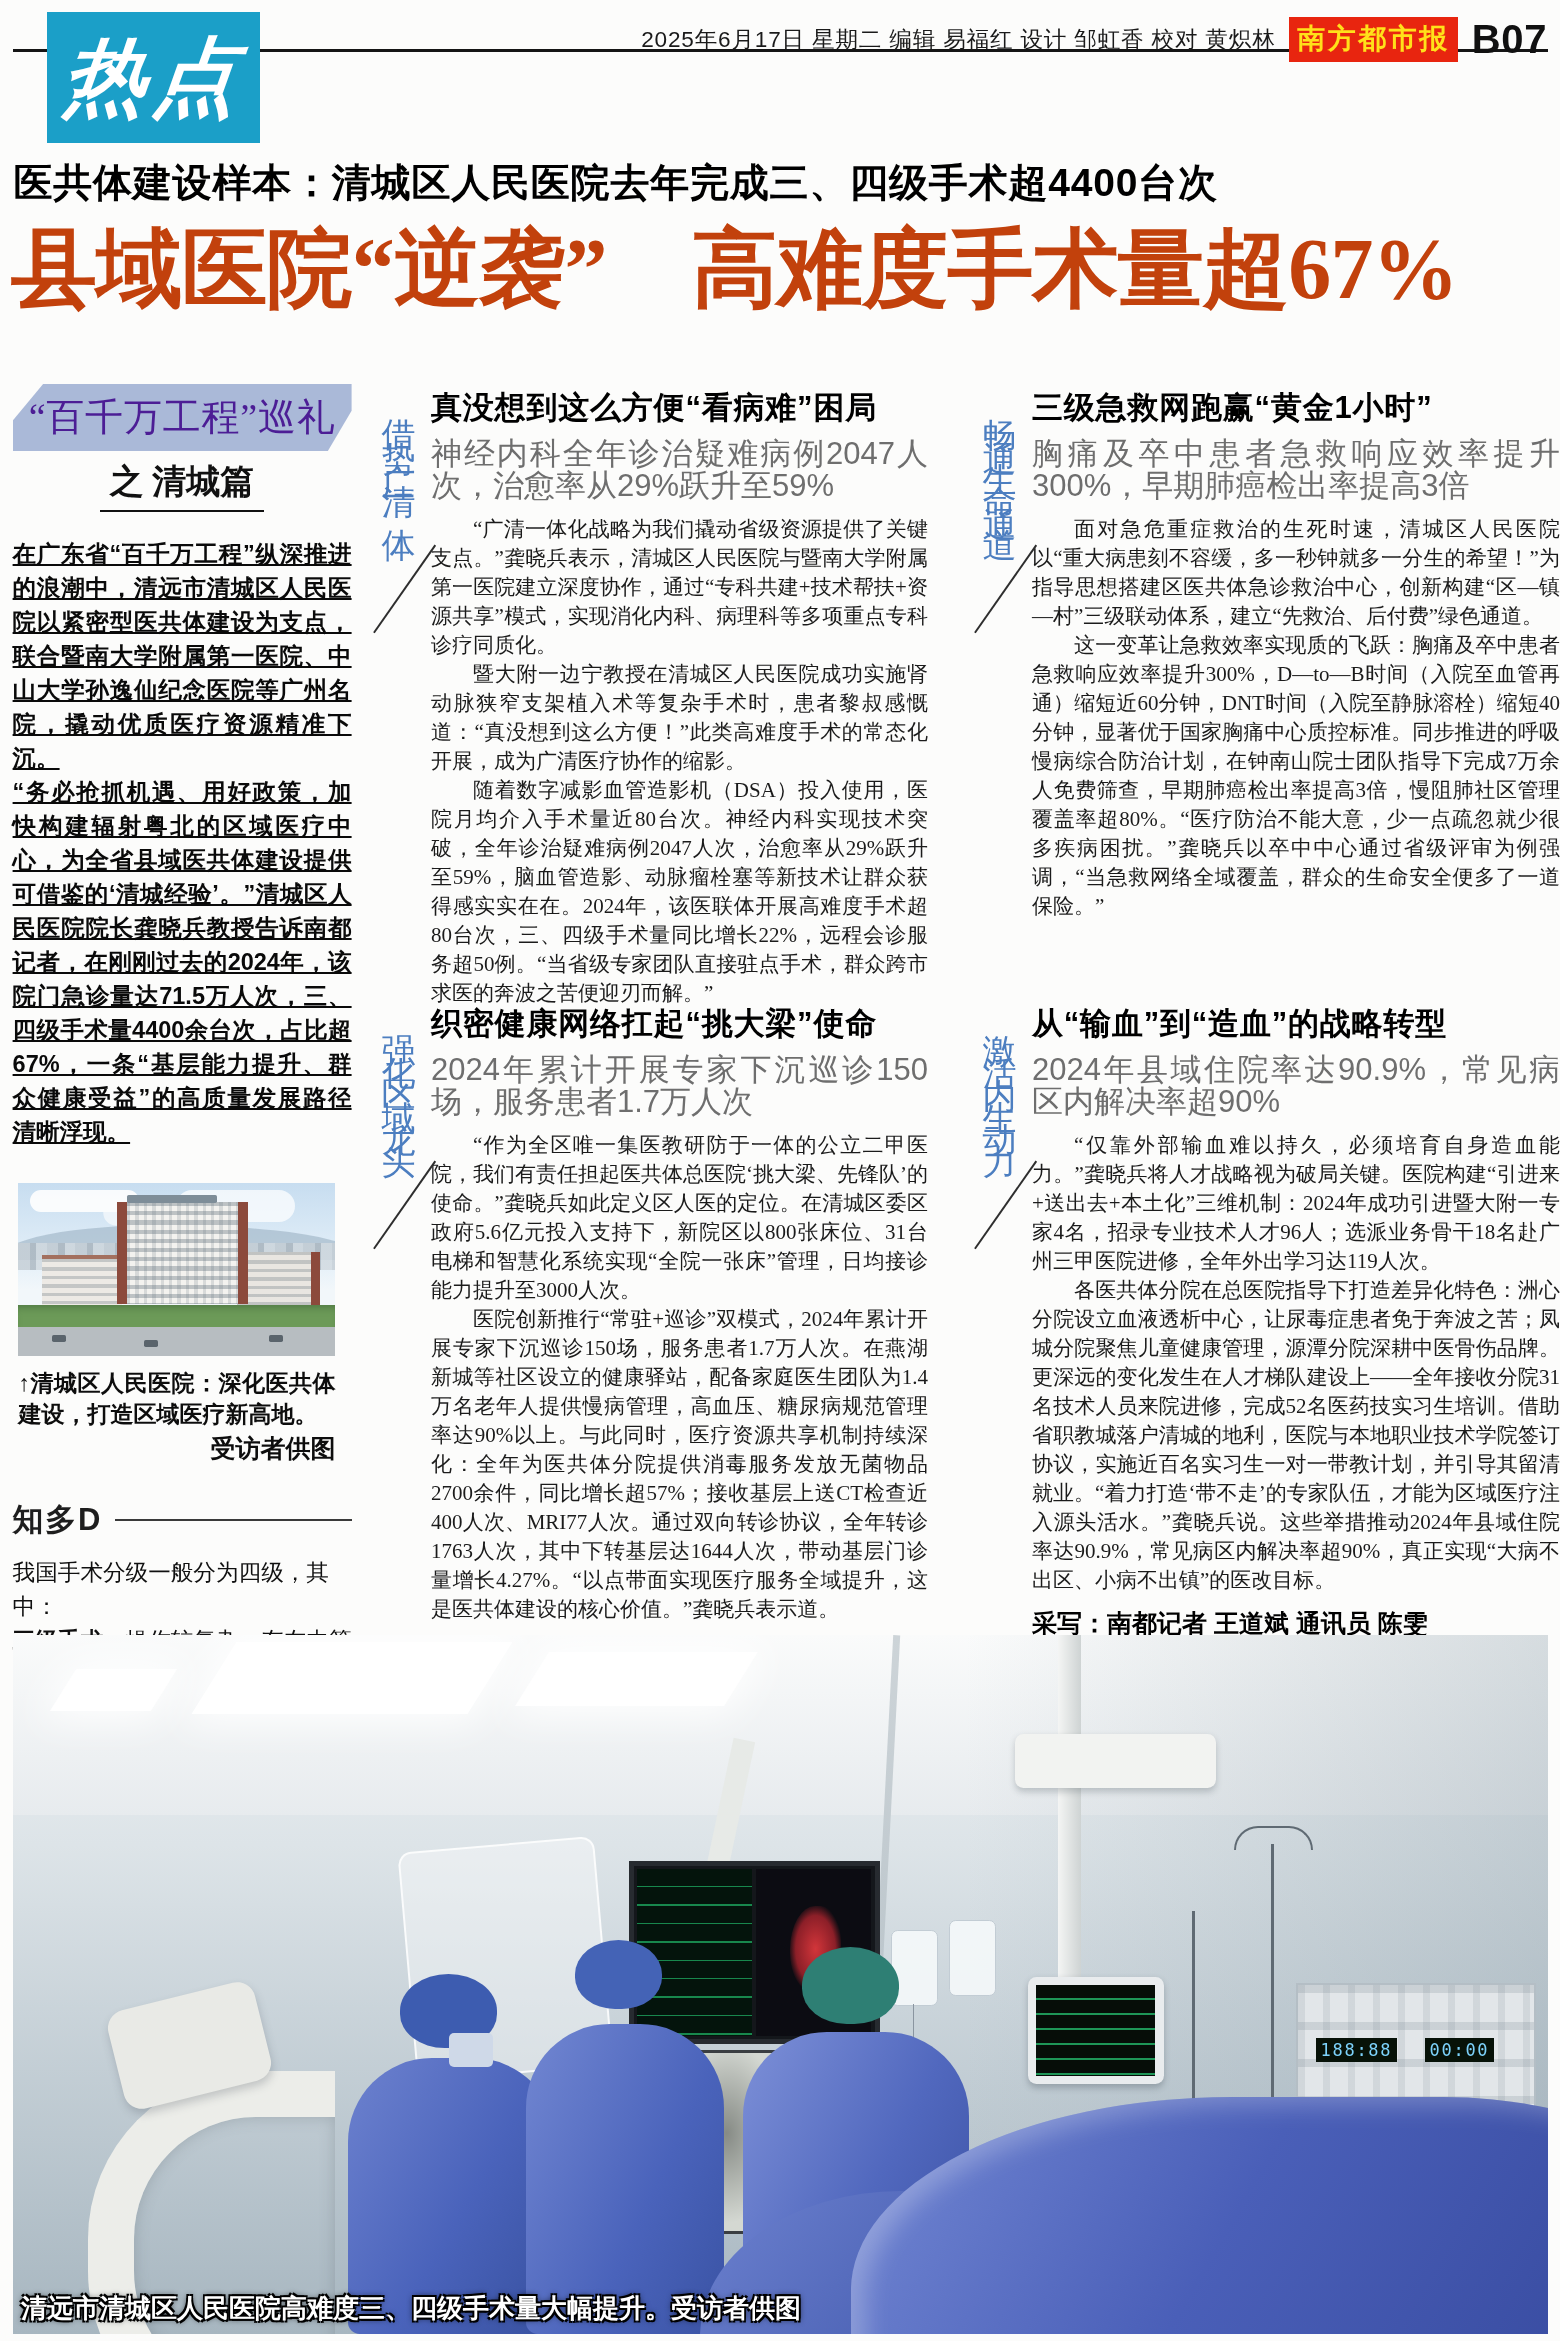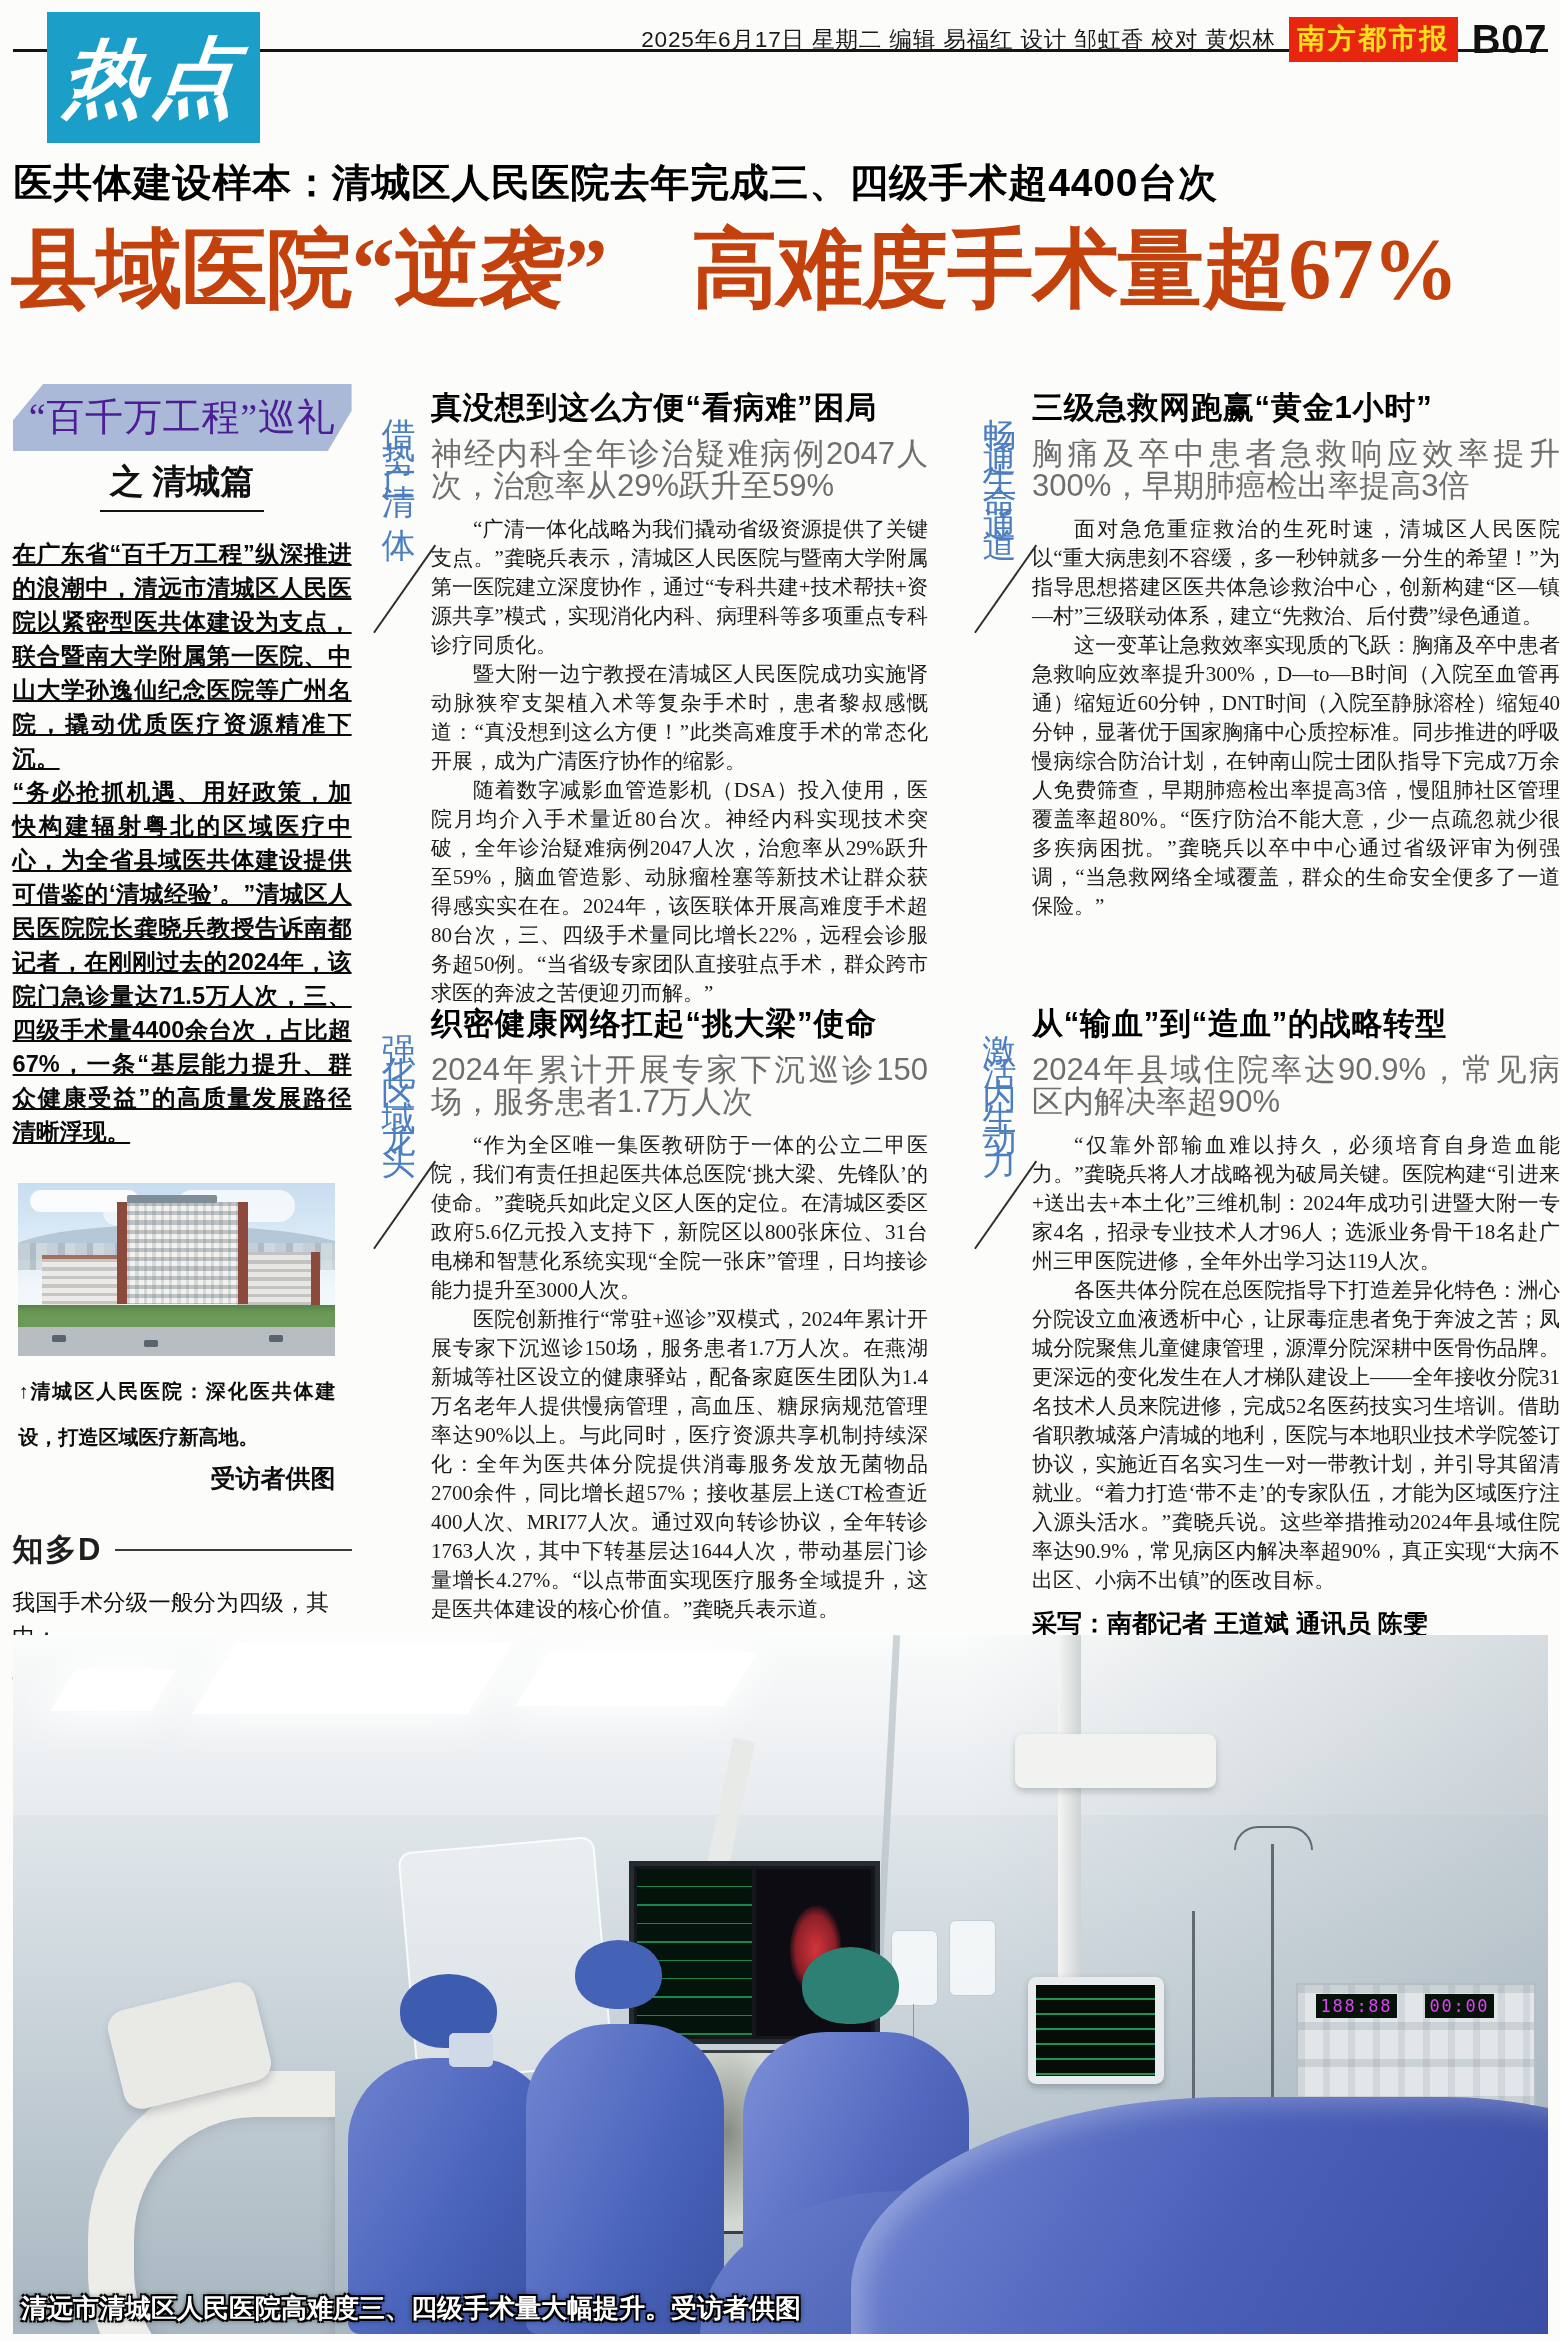--- a/index.html
+++ b/index.html
@@ -32,21 +32,21 @@
   .hp-mtn{position:absolute;left:-17px;top:42px;width:360px;height:35px;background:#9fb6c6;border-radius:50% 60% 40% 50%/100% 100% 0 0;opacity:.65;}
   .hp-city{position:absolute;left:0;top:60px;width:317px;height:27px;background:repeating-linear-gradient(90deg,#c6cfd6 0 11.7px,#aeb9c2 11.7px 18.4px,#d2dae0 18.4px 28.5px);opacity:.85;}
   .hp-tower{position:absolute;left:99px;top:18.4px;width:111px;height:102px;background:#f3f2ef;border-left:10px solid #8c4a3c;border-right:10px solid #8c4a3c;background-image:repeating-linear-gradient(180deg,rgba(88,104,116,.35) 0 4.2px,transparent 4.2px 9.2px),repeating-linear-gradient(90deg,rgba(88,104,116,.18) 0 3.4px,transparent 3.4px 8.4px);}
   .hp-sign{position:absolute;left:109px;top:11.7px;width:90px;height:7.5px;background:#7e8d98;border-radius:1.7px;}
   .hp-wingL{position:absolute;left:23.5px;top:72px;width:80px;height:54px;background:#edeae5;border-top:4.2px solid #a3705f;background-image:repeating-linear-gradient(180deg,rgba(90,105,115,.28) 0 3.4px,transparent 3.4px 8.4px);}
   .hp-wingR{position:absolute;left:219px;top:69px;width:74px;height:57px;background:#e9e6e1;border-right:9.2px solid #8c4a3c;background-image:repeating-linear-gradient(180deg,rgba(90,105,115,.28) 0 3.4px,transparent 3.4px 8.4px);}
   .hp-trees{position:absolute;left:0;top:122px;width:317px;height:23.5px;background:#6c9a58;box-shadow:inset 0 6.7px 8.4px -5px #4c7440;}
   .hp-road{position:absolute;left:0;top:144px;width:317px;height:28.5px;background:#b7bdc1;}
   .hp-car{position:absolute;top:152px;width:13.4px;height:6.7px;background:#5a646c;border-radius:1.7px;}
 
-  .photo-cap{margin:11.7px 0 0 5.9px;width:317px;font-size:20px;line-height:46px;font-weight:700;text-align:justify;color:#0d0d0d;}
+  .photo-cap{margin:11.7px 0 0 5.9px;width:317px;font-size:23px;line-height:31px;font-weight:700;text-align:justify;color:#0d0d0d;}
   .photo-credit{margin:1.7px 0 0 5.9px;width:317px;font-size:25px;font-weight:700;text-align:right;color:#0d0d0d;}
 
   .km-head{display:flex;align-items:center;margin-top:34px;}
   .km-head span{font-size:31px;font-weight:900;color:#1e1e1e;letter-spacing:1.7px;}
   .km-line{flex:1;height:1.7px;background:#3a3a3a;margin-left:13.4px;}
   .km-intro{margin-top:15px;font-family:"Liberation Serif",serif;font-size:22.6px;line-height:34px;color:#101010;}
   .km-items p{margin:0;font-family:"Liberation Serif",serif;font-size:22.6px;line-height:34px;text-align:justify;color:#101010;}
   .km-items b{font-family:"Liberation Sans",sans-serif;font-weight:900;font-style:normal;}
 
   
@@ -95,21 +95,21 @@
   .p3 .cap{left:59px;top:0;width:97px;height:77px;background:#2e7f74;}
   .p3 .gown{left:0;width:226px;height:302px;background:linear-gradient(118deg,#7d90d8 0%,#5168be 55%,#3a50a2 100%);}
   .mask{position:absolute;background:#cfd9e8;border-radius:5px;}
   .iv-bag{position:absolute;width:45px;height:74px;background:rgba(246,249,251,.88);border:1.7px solid #c2ccd4;border-radius:6.7px;}
   .iv-line{position:absolute;width:1.7px;background:#8a95a0;}
   .pm{position:absolute;left:1015px;top:342px;width:136px;height:107px;background:#e9ecee;border-radius:8.4px;box-shadow:0 3.4px 6.7px rgba(60,70,80,.3);padding:8.4px;box-sizing:border-box;}
   .pm-screen{width:100%;height:100%;background:#060d08;background-image:repeating-linear-gradient(180deg,transparent 0 13.4px,rgba(46,240,140,.6) 13.4px 15px);}
   .pole{position:absolute;width:3.4px;background:#5f6a73;}
   .hook{position:absolute;width:75px;height:22px;border:2.5px solid #5f6a73;border-bottom:none;border-radius:34px 34px 0 0;background:transparent;}
   .rack{position:absolute;left:1283px;top:348px;width:236px;height:328px;background:#e2e6e9;border:2.5px solid #b4bec5;background-image:repeating-linear-gradient(180deg,rgba(120,135,145,.22) 0 8.4px,transparent 8.4px 37px),repeating-linear-gradient(90deg,rgba(120,135,145,.16) 0 6.7px,transparent 6.7px 25px);}
-  .led{position:absolute;background:#071208;color:#d946ef;font-family:"DejaVu Sans Mono",monospace;font-size:17px;line-height:22px;padding:0.8px 5px;letter-spacing:1.7px;}
+  .led{position:absolute;background:#071208;color:#7dd3fc;font-family:"DejaVu Sans Mono",monospace;font-size:17px;line-height:22px;padding:0.8px 5px;letter-spacing:1.7px;margin-top:44px;}
   .drape{position:absolute;left:838px;bottom:-39px;width:846px;height:276px;background:linear-gradient(120deg,#7388d4 0%,#4a5fb8 45%,#34479b 100%);border-radius:45% 30% 0 0/70% 45% 0 0;box-shadow:inset 15px 8.4px 25px rgba(255,255,255,.25);}
   .drape2{position:absolute;left:687px;bottom:-25px;width:352px;height:168px;background:linear-gradient(130deg,#6density 0%,#4a5fb8 100%);background:linear-gradient(130deg,#6c81cf,#3c53a8);border-radius:60% 45% 0 0/90% 60% 0 0;}
   .or-cap{position:absolute;left:8.4px;bottom:8.4px;font-size:26px;font-weight:700;color:#fff;text-shadow:1.7px 1.7px 0 #000,-1.7px -1.7px 0 #000,1.7px -1.7px 0 #000,-1.7px 1.7px 0 #000,0 0 6.7px #000;z-index:5;}
 </style>
 </head>
 <body>
 
 <div class="page">
 
   <div class="top-rule"></div>

